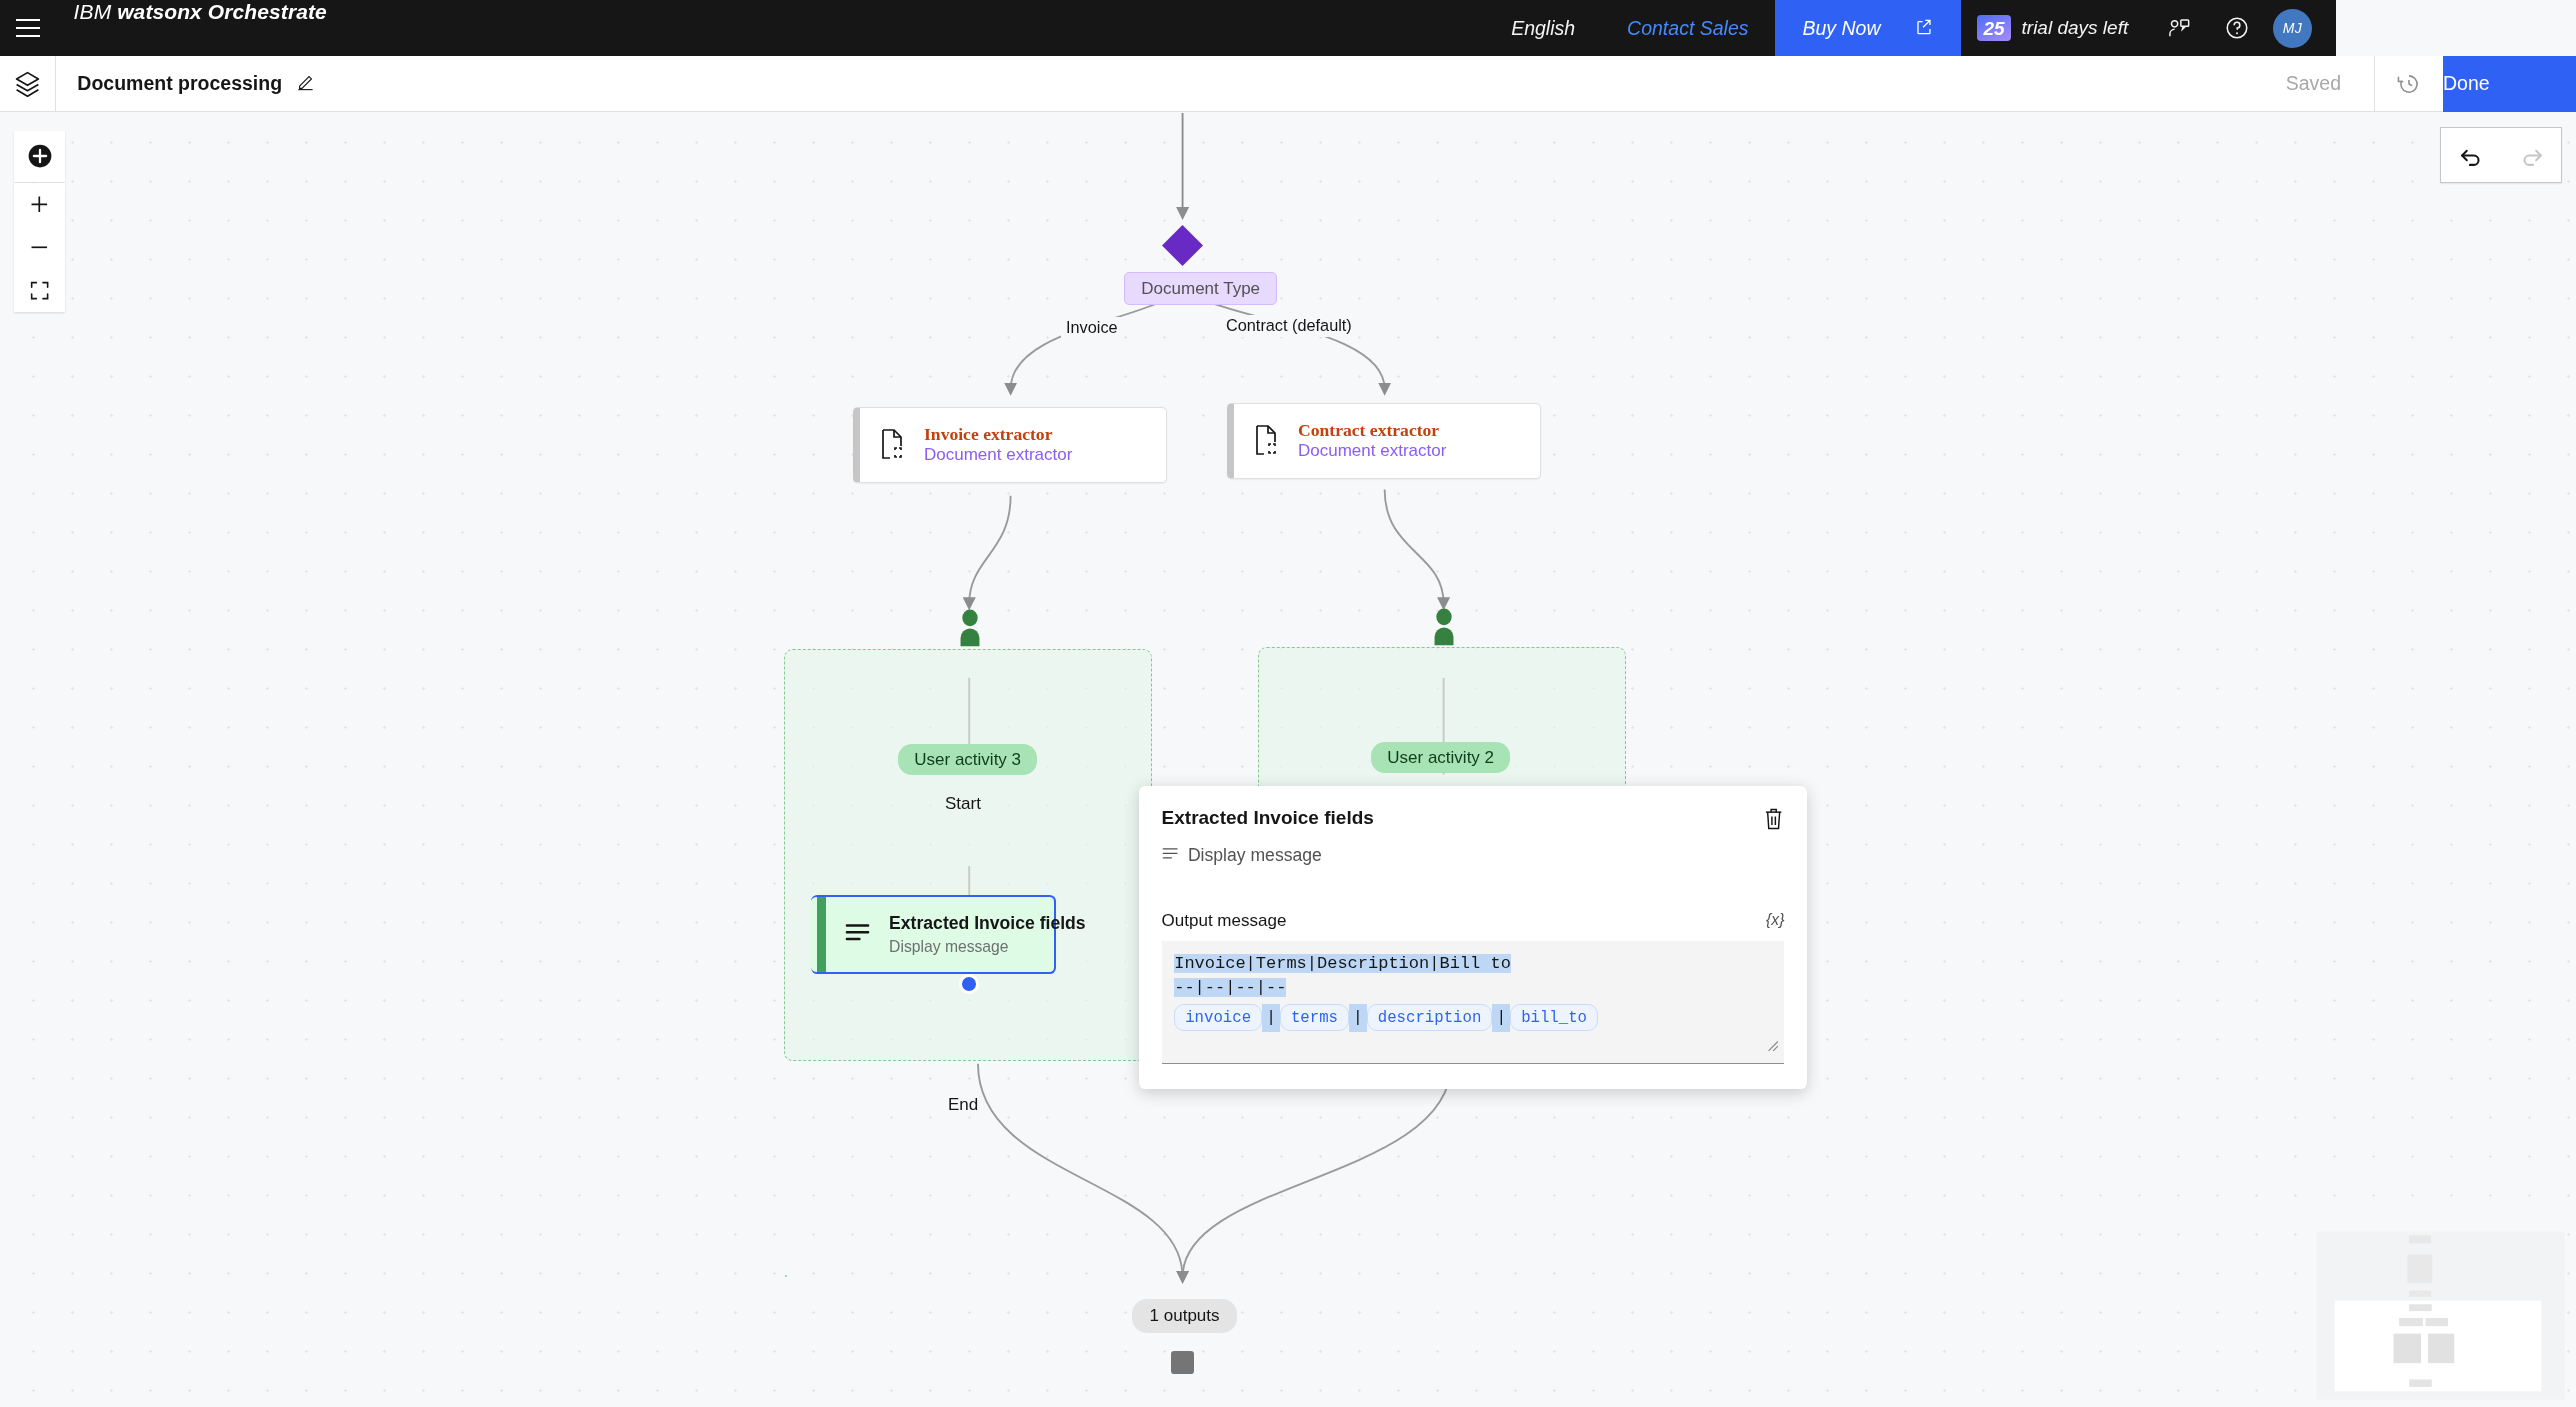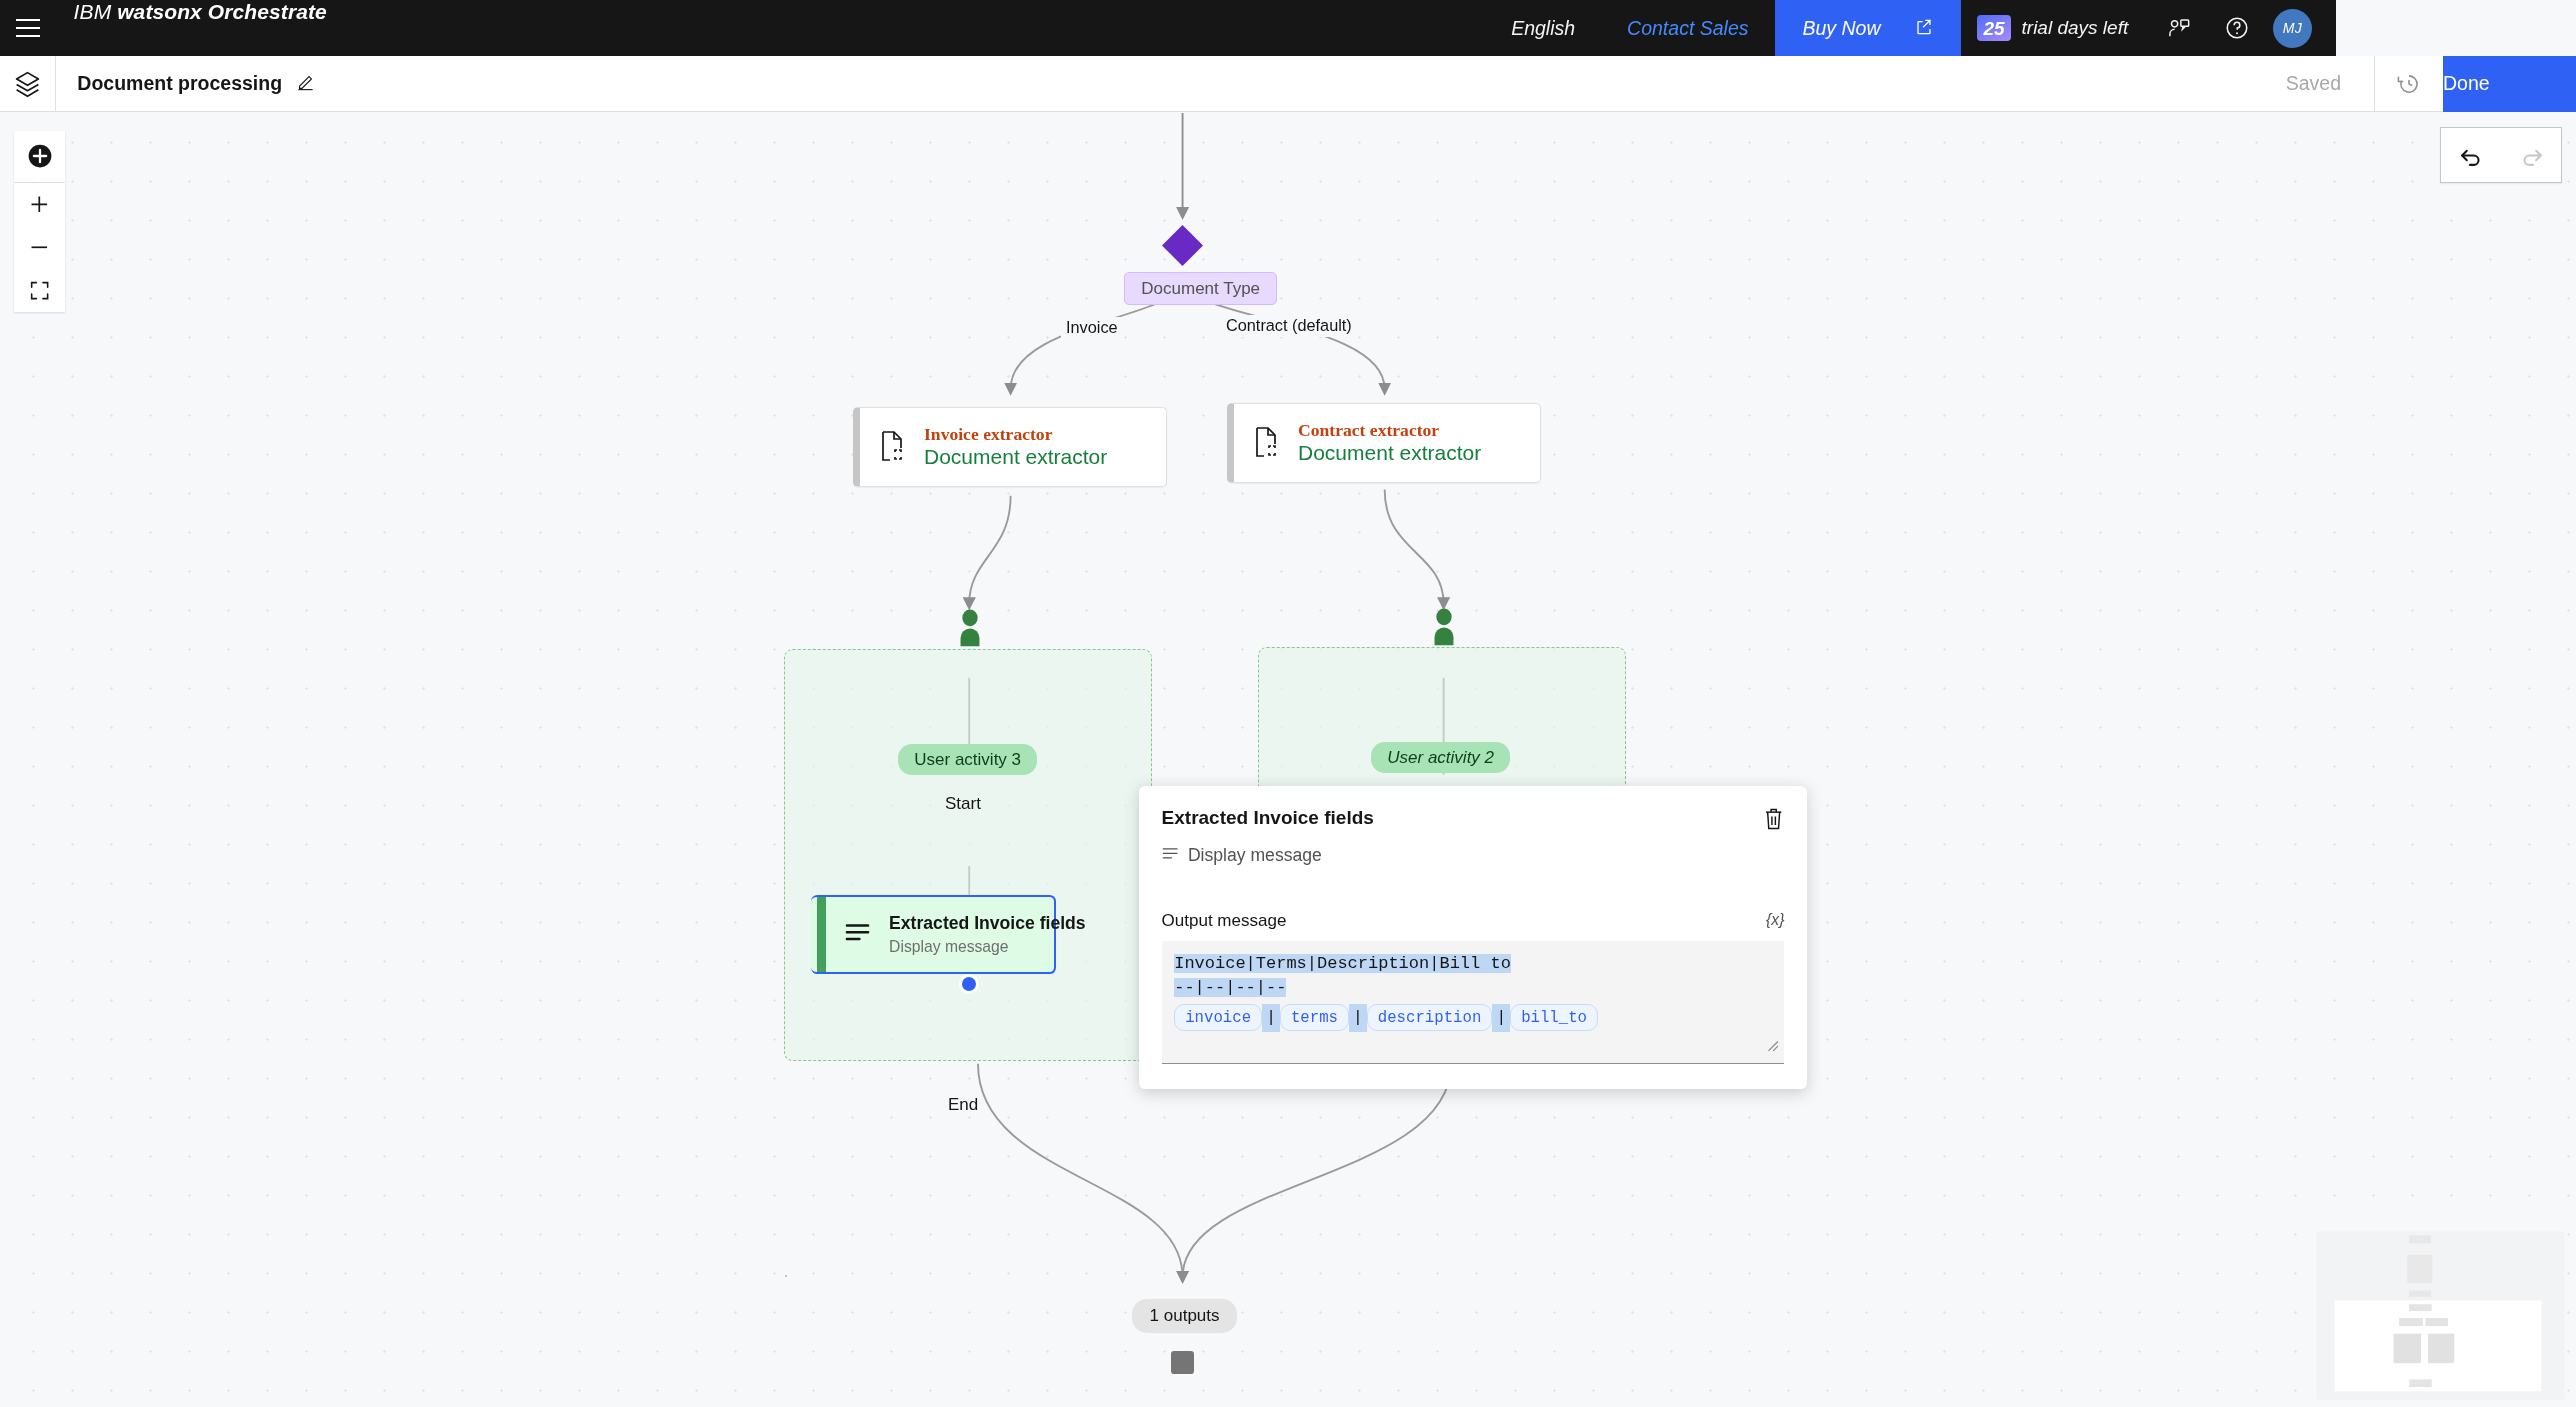--- a/index.html
+++ b/index.html
@@ -166,21 +166,21 @@
 
   .card {
     background: #fff; border: 0.6px solid #e0e0e0; border-radius: 5px;
     border-left: 7.5px solid #c6c6c6;
     display: flex; align-items: center; gap: 19px;
     padding: 16.3px 19px; width: 314px;
     box-shadow: 0 0.6px 1.3px rgba(0,0,0,.05);
     cursor: pointer;
   }
   .card .ctext .ct { font-size: 17.6px; font-weight: 700; color: #c2410c; white-space: nowrap; font-family: Liberation Serif, serif; }
-  .card .ctext .cs { font-size: 21px; color: #15803d; margin-top: 3px; white-space: nowrap; }
+  .card .ctext .cs { font-size: 17px; color: #8b5cf6; margin-top: 3px; white-space: nowrap; }
 
   .activity-box {
     position: absolute;
     border: 1.9px dashed #86c791; border-radius: 8.8px;
     background: rgba(228,244,231,.55);
   }
   .activity-pill {
     position: absolute;
     background: #a7e3b4; border-radius: 14px;
     padding: 5.6px 16.3px; font-size: 17px; color: #0f3d1b;
@@ -468,21 +468,21 @@
   <div class="step-label" style="left:945px; top:681px;">Start</div>
   <div class="step-label" style="left:948px; top:982px;">End</div>
 
   <div class="activity-box" style="left:1258px; top:534px; width:368px; height:414px;"></div>
   <span class="person-icon" style="left:1431px; top:495px;">
     <svg width="26" height="39" viewBox="0 0 22 32">
         <ellipse cx="11" cy="7" rx="6.5" ry="7" fill="#35813f"></ellipse>
         <path d="M3 31v-7a8 8 0 0 1 16 0v7z" fill="#35813f"></path>
       </svg>
   </span>
-  <div class="activity-pill" style="left:1371px; top:629px;font-style:italic;">User activity 2</div>
+  <div class="activity-pill" style="left:1371px; top:629px;">User activity 2</div>
   <div class="step-label" style="left:1420px; top:680px;">Start</div>
 
   <div style="position:absolute; left:1276px; top:775px; width:333px; height:25px; background:#defbe6; border:2.5px solid #2f9e4f; border-radius:6.3px 6.3px 0 0;"></div>
 
   <div class="selected-card" style="left:811px; top:782px;">
     <span class="greenbar"></span>
     <span>
       <svg width="25" height="22.6" viewBox="0 0 26 22" stroke="#161616" stroke-width="2.6" stroke-linecap="round">
         <path d="M2 3h22M2 10h22M2 17h13"></path>
       </svg>

